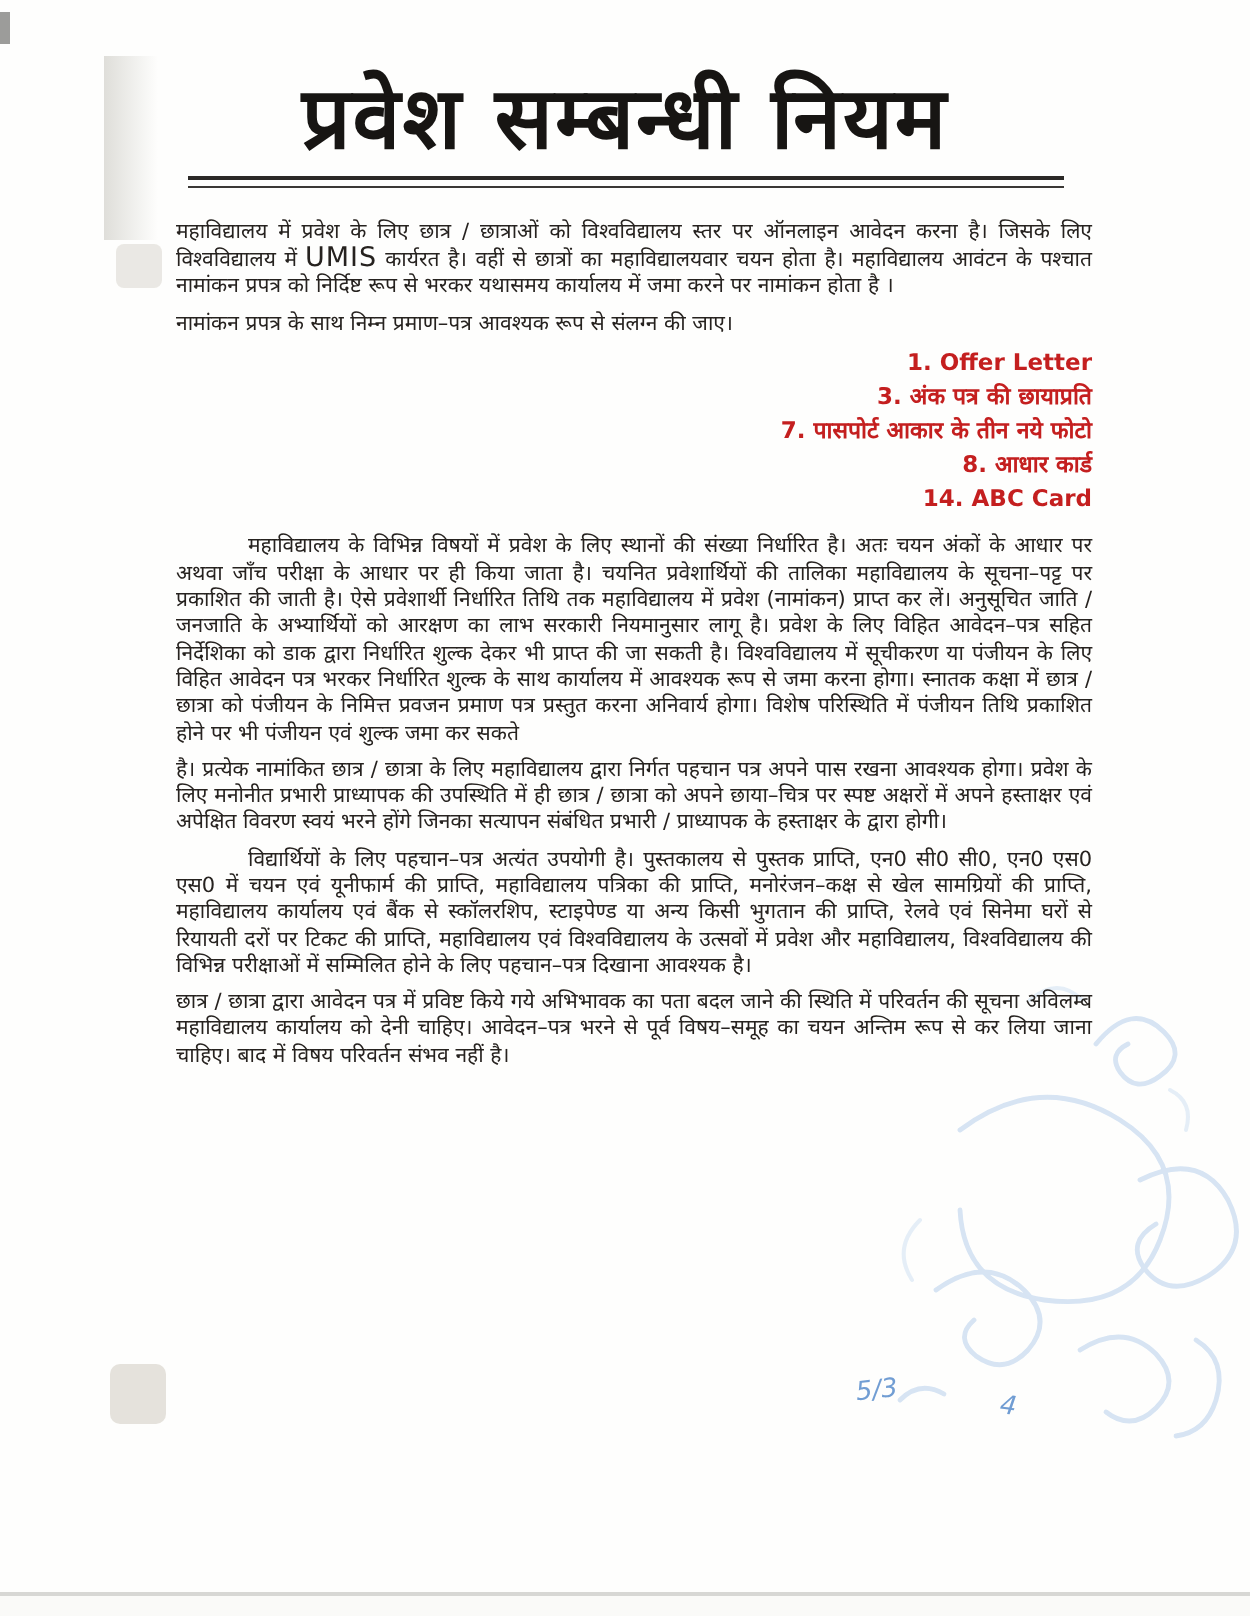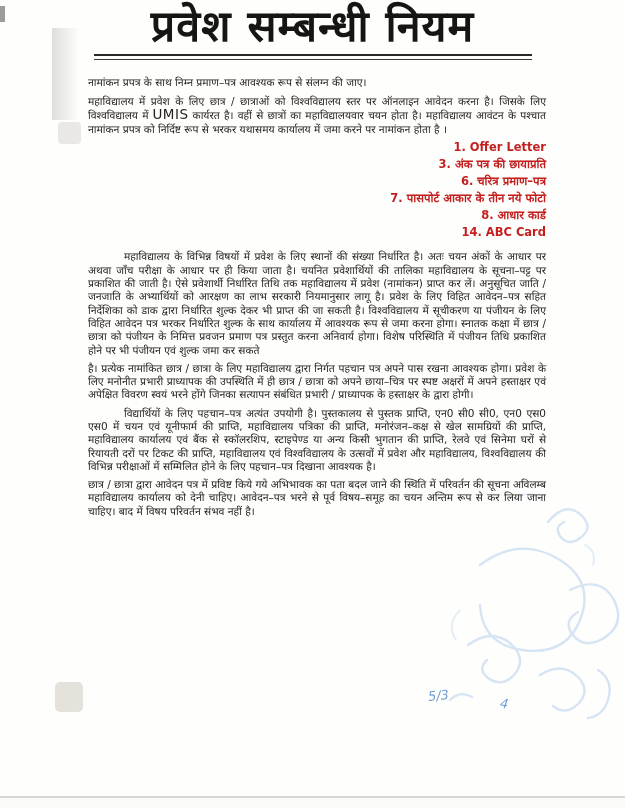--- a/index.html
+++ b/index.html
@@ -15,21 +15,21 @@
   .artifact{position:absolute;pointer-events:none;}
   .corner-mark{left:0;top:6px;width:5px;height:16px;background:#4a4a48;opacity:.55;}
   .edge-shadow{left:52px;top:28px;width:27px;height:92px;
     background:linear-gradient(to right, rgba(185,183,174,.45), rgba(185,183,174,0));}
   .edge-smudge-1{left:58px;top:122px;width:23px;height:22px;background:rgba(198,193,180,.35);border-radius:4px;}
   .edge-smudge-2{left:55px;top:682px;width:28px;height:30px;background:rgba(193,186,170,.4);border-radius:5px;}
   .bottom-scan-line{left:0;top:796px;width:625px;height:2px;background:#d7d7d4;}
   .bottom-strip{left:0;top:798px;width:625px;height:10px;background:#fafaf8;}
   .ink-doodles{left:420px;top:470px;width:205px;height:260px;opacity:.85;}
   
-  .title-wrap{position:relative;z-index:2;text-align:center;}
+  .title-wrap{position:relative;z-index:2;padding-top:34px;text-align:center;}
   .doc-title{
     display:inline-block;
     margin:0;
     font-size:43px;
     font-weight:bold;
     letter-spacing:1px;
     color:#171513;
     line-height:1.25;
   }
   .title-underline{
@@ -101,28 +101,27 @@
     </g>
   </svg>
 
   <div class="title-wrap">
     <h1 class="doc-title">प्रवेश सम्बन्धी नियम</h1>
     <div class="title-underline"></div>
   </div>
 
   <div class="content">
 
+    <p class="para"><span>महाविद्यालय में प्रवेश के लिए छात्र / छात्राओं को विश्वविद्यालय स्तर पर ऑनलाइन आवेदन करना है। जिसके लिए विश्वविद्यालय में</span><span class="umis">UMIS</span><span>कार्यरत है। वहीं से छात्रों का महाविद्यालयवार चयन होता है। महाविद्यालय आवंटन के पश्चात नामांकन प्रपत्र को निर्दिष्ट रूप से भरकर यथासमय कार्यालय में जमा करने पर नामांकन होता है ।</span></p>
+
     <p class="para attach-note">नामांकन प्रपत्र के साथ निम्न प्रमाण–पत्र आवश्यक रूप से संलग्न की जाए।</p>
-
-    <p class="para"><span>महाविद्यालय में प्रवेश के लिए छात्र / छात्राओं को विश्वविद्यालय स्तर पर ऑनलाइन आवेदन करना है। जिसके लिए विश्वविद्यालय में</span><span class="umis">UMIS</span><span>कार्यरत है। वहीं से छात्रों का महाविद्यालयवार चयन होता है। महाविद्यालय आवंटन के पश्चात नामांकन प्रपत्र को निर्दिष्ट रूप से भरकर यथासमय कार्यालय में जमा करने पर नामांकन होता है ।</span></p>
 
     <ol class="doc-list">
       <li><span class="num">1.</span><span>Offer Letter</span></li>
       <li><span class="num">3.</span><span>अंक पत्र की छायाप्रति</span></li>
-      <li><span class="num">6.</span><span>चरित्र प्रमाण–पत्र</span></li>
       <li><span class="num">7.</span><span>पासपोर्ट आकार के तीन नये फोटो</span></li>
       <li><span class="num">8.</span><span>आधार कार्ड</span></li>
       <li><span class="num">14.</span><span>ABC Card</span></li>
     </ol>
 
     <p class="para indent">महाविद्यालय के विभिन्न विषयों में प्रवेश के लिए स्थानों की संख्या निर्धारित है। अतः चयन अंकों के आधार पर अथवा जाँच परीक्षा के आधार पर ही किया जाता है। चयनित प्रवेशार्थियों की तालिका महाविद्यालय के सूचना–पट्ट पर प्रकाशित की जाती है। ऐसे प्रवेशार्थी निर्धारित तिथि तक महाविद्यालय में प्रवेश (नामांकन) प्राप्त कर लें। अनुसूचित जाति / जनजाति के अभ्यार्थियों को आरक्षण का लाभ सरकारी नियमानुसार लागू है। प्रवेश के लिए विहित आवेदन–पत्र सहित निर्देशिका को डाक द्वारा निर्धारित शुल्क देकर भी प्राप्त की जा सकती है। विश्वविद्यालय में सूचीकरण या पंजीयन के लिए विहित आवेदन पत्र भरकर निर्धारित शुल्क के साथ कार्यालय में आवश्यक रूप से जमा करना होगा। स्नातक कक्षा में छात्र / छात्रा को पंजीयन के निमित्त प्रवजन प्रमाण पत्र प्रस्तुत करना अनिवार्य होगा। विशेष परिस्थिति में पंजीयन तिथि प्रकाशित होने पर भी पंजीयन एवं शुल्क जमा कर सकते</p>
 
     <p class="para">है। प्रत्येक नामांकित छात्र / छात्रा के लिए महाविद्यालय द्वारा निर्गत पहचान पत्र अपने पास रखना आवश्यक होगा। प्रवेश के लिए मनोनीत प्रभारी प्राध्यापक की उपस्थिति में ही छात्र / छात्रा को अपने छाया–चित्र पर स्पष्ट अक्षरों में अपने हस्ताक्षर एवं अपेक्षित विवरण स्वयं भरने होंगे जिनका सत्यापन संबंधित प्रभारी / प्राध्यापक के हस्ताक्षर के द्वारा होगी।</p>
 
     <p class="para indent">विद्यार्थियों के लिए पहचान–पत्र अत्यंत उपयोगी है। पुस्तकालय से पुस्तक प्राप्ति, एन0 सी0 सी0, एन0 एस0 एस0 में चयन एवं यूनीफार्म की प्राप्ति, महाविद्यालय पत्रिका की प्राप्ति, मनोरंजन–कक्ष से खेल सामग्रियों की प्राप्ति, महाविद्यालय कार्यालय एवं बैंक से स्कॉलरशिप, स्टाइपेण्ड या अन्य किसी भुगतान की प्राप्ति, रेलवे एवं सिनेमा घरों से रियायती दरों पर टिकट की प्राप्ति, महाविद्यालय एवं विश्वविद्यालय के उत्सवों में प्रवेश और महाविद्यालय, विश्वविद्यालय की विभिन्न परीक्षाओं में सम्मिलित होने के लिए पहचान–पत्र दिखाना आवश्यक है।</p>

